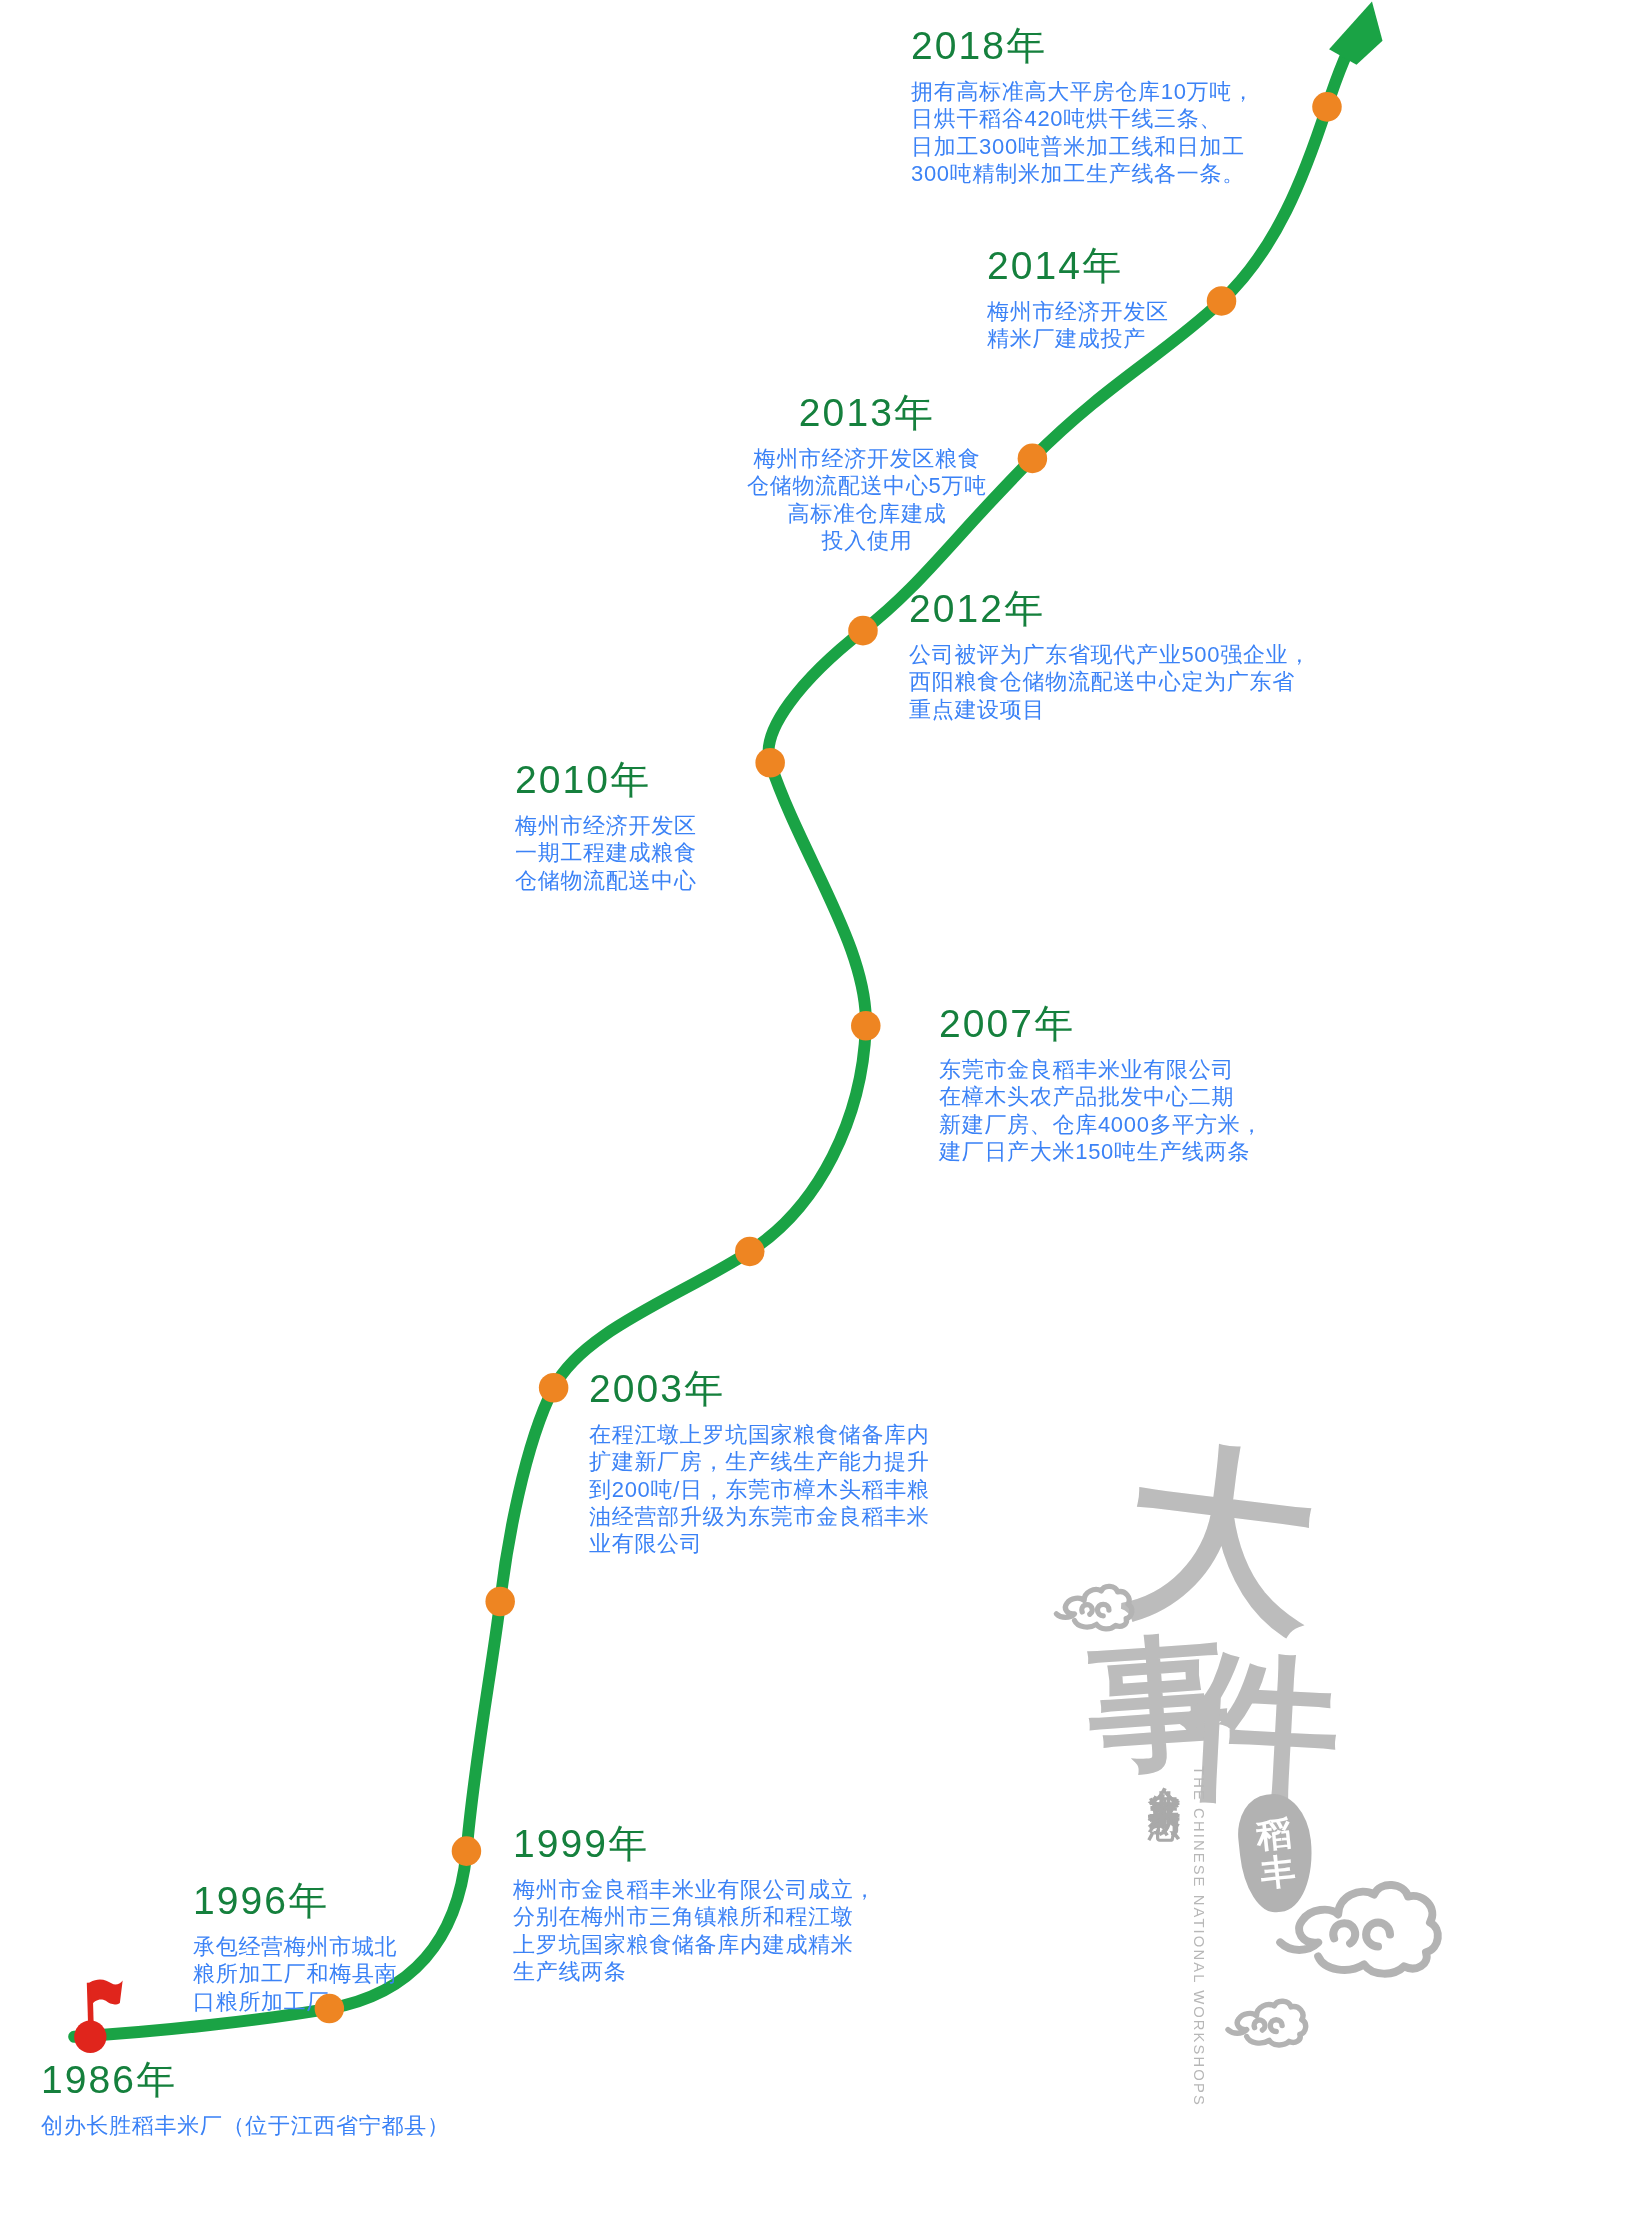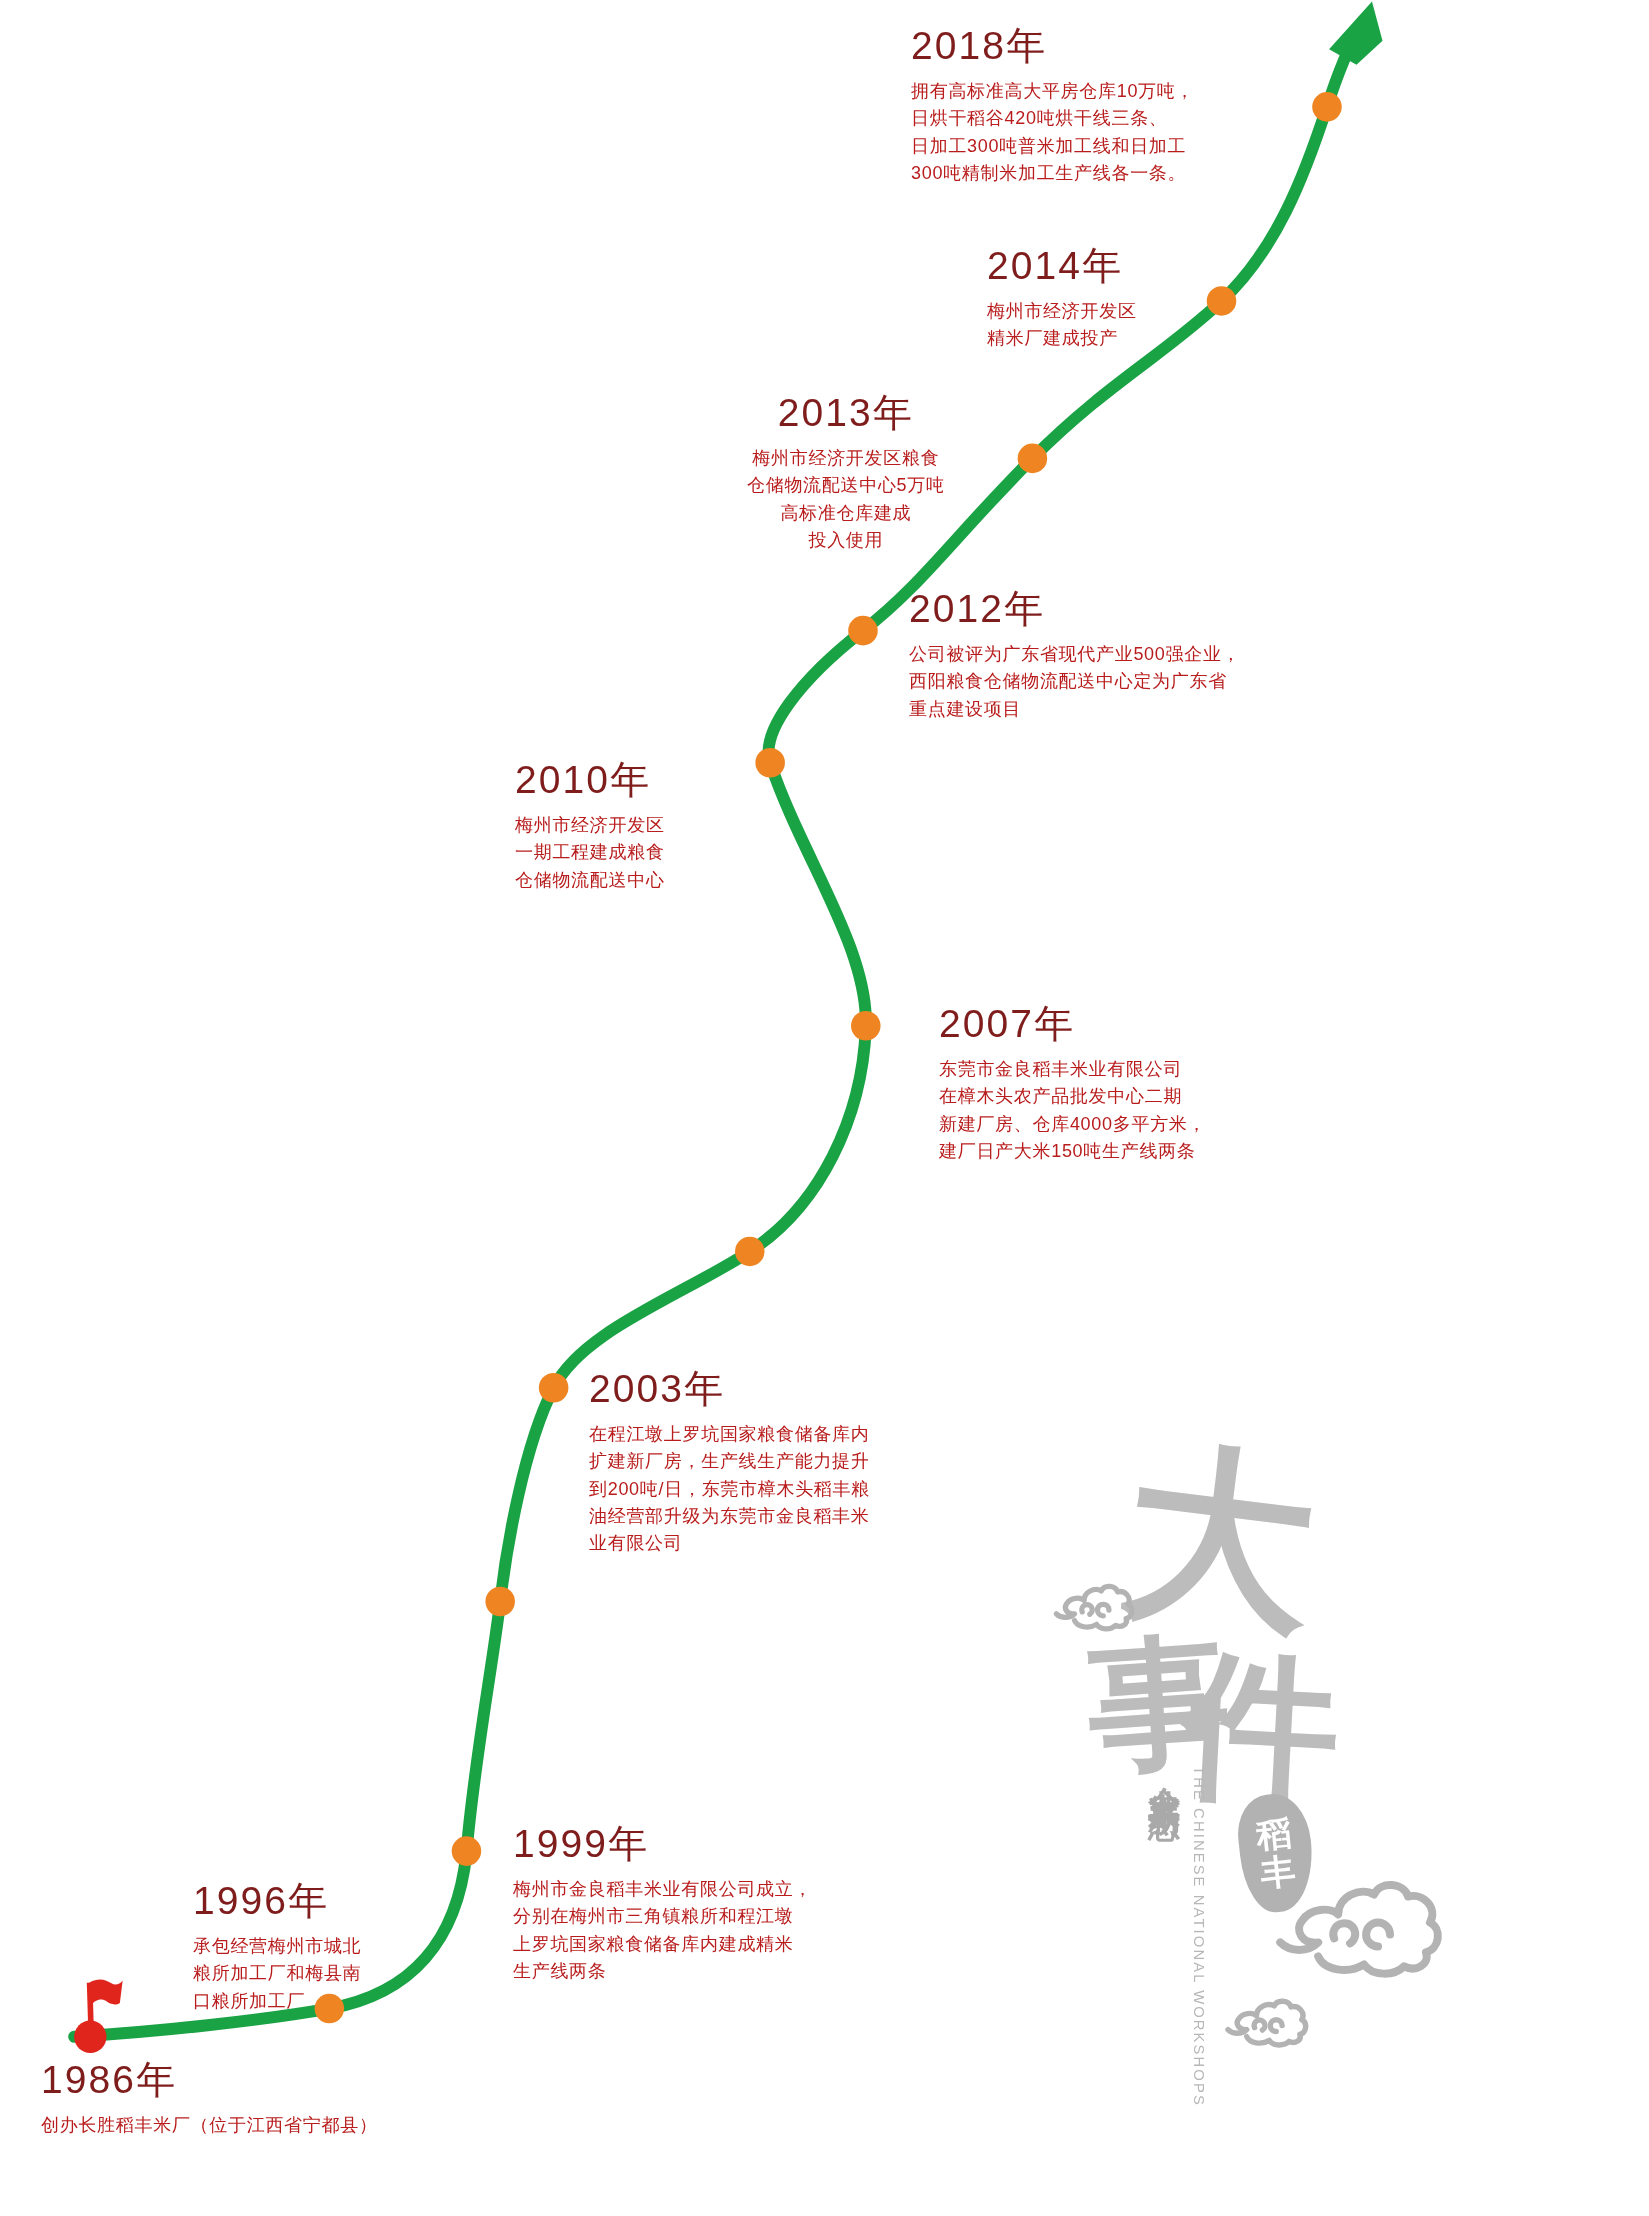--- a/index.html
+++ b/index.html
@@ -3,24 +3,24 @@
 <meta charset="utf-8">
 <style>
   html,body{margin:0;padding:0;background:#ffffff;}
   .canvas{
     position:relative;width:1650px;height:2216px;background:#ffffff;
     font-family:"Liberation Sans",sans-serif;overflow:hidden;
   }
   svg.layer{position:absolute;left:0;top:0;}
   .milestone{position:absolute;}
   .year{
-    font-size:39px;color:#7f1d1d;letter-spacing:2.1px;font-weight:500;line-height:1.1;
+    font-size:39px;color:#15803d;letter-spacing:2.1px;font-weight:500;line-height:1.1;
   }
   .desc{
-    margin-top:9.8px;font-size:18px;line-height:27.4px;color:#b91c1c;
+    margin-top:9.8px;font-size:22px;line-height:27.4px;color:#3b82f6;
     white-space:pre-line;font-weight:500;letter-spacing:0.7px;
   }
   
   .wm-char{position:absolute;color:#bcbcbc;font-weight:700;line-height:1;}
   #wm-da{left:1124px;top:1443px;font-size:191px;transform:rotate(7deg);}
   #wm-shi{left:1088px;top:1633px;font-size:142px;transform:rotate(-4deg);}
   #wm-jian{left:1181px;top:1648px;font-size:158px;transform:rotate(3deg);}
   .v-cn{
     position:absolute;left:1146px;top:1761px;writing-mode:vertical-rl;
     font-size:32px;letter-spacing:3.5px;color:#a9a9a9;font-weight:600;line-height:1.15;

